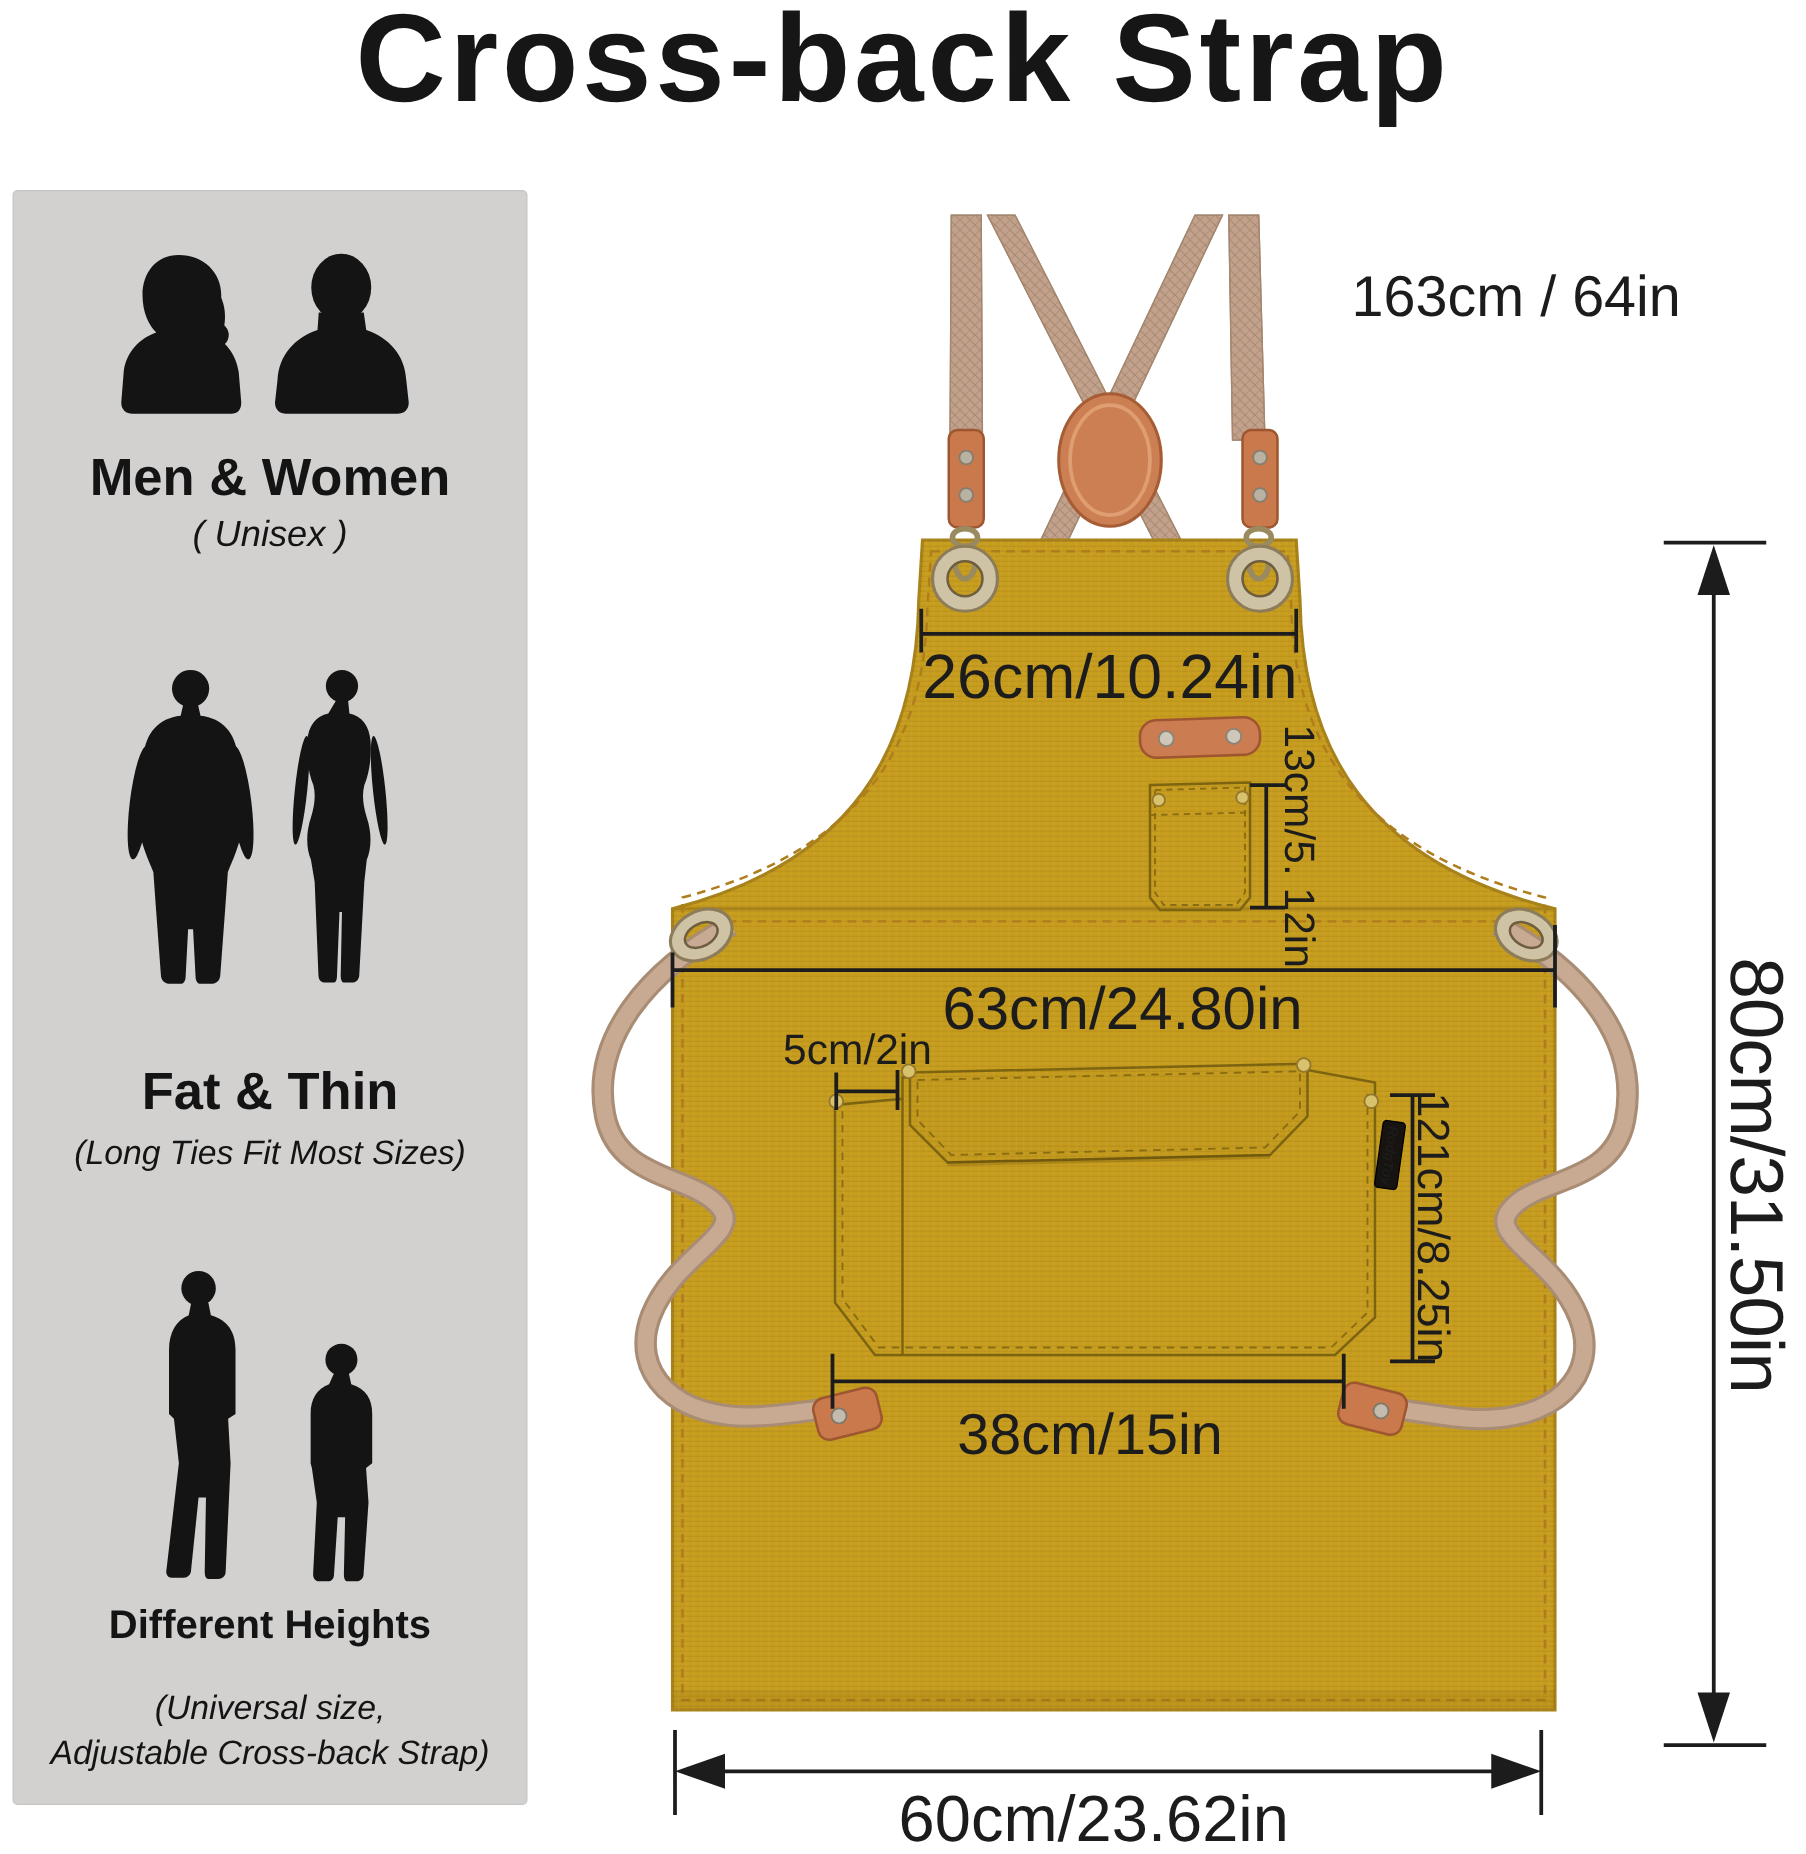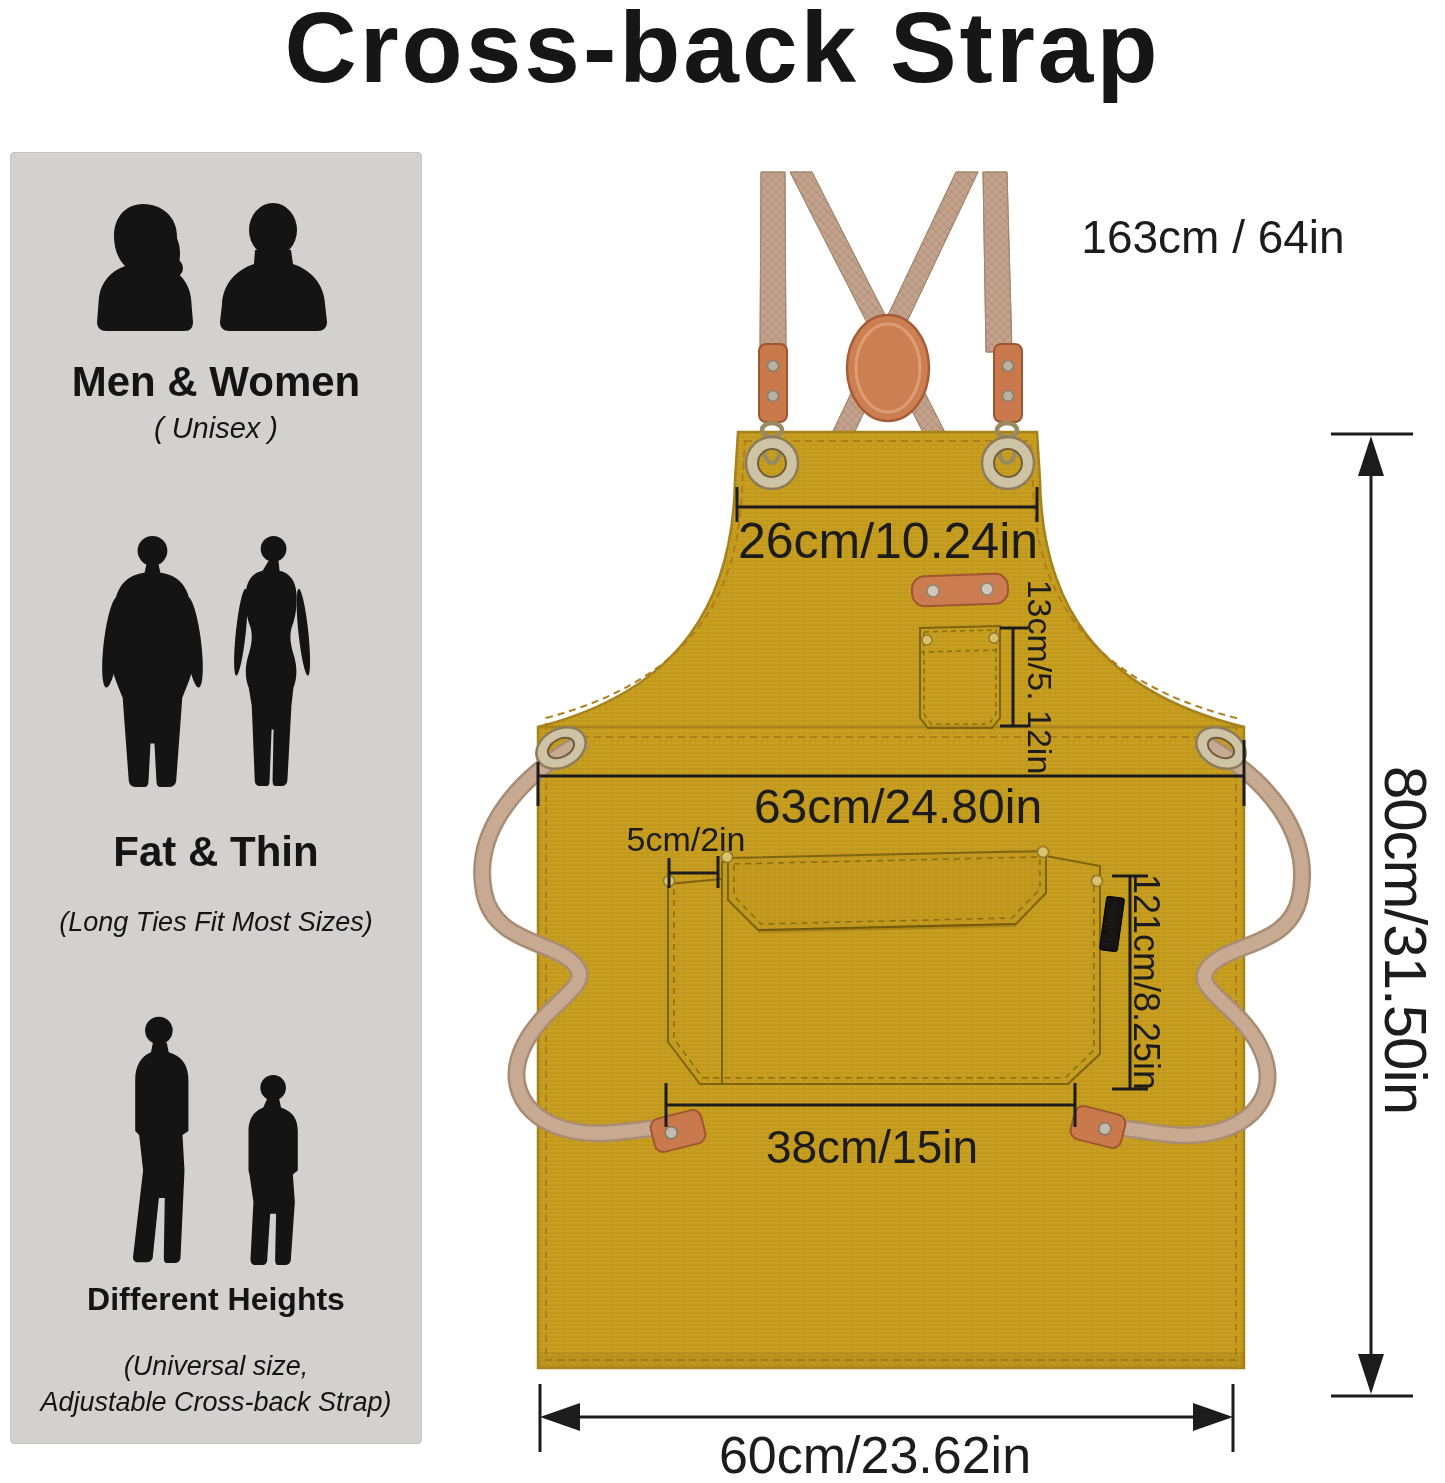--- a/index.html
+++ b/index.html
@@ -50,21 +50,21 @@
         <circle cx="66" cy="20" r="15"></circle>
         <path d="M60 33 L72 33 L74 42 C92 44 102 56 104 74 C110 94 112 112 108 130 C106 146 100 158 96 168 L94 196 L90 250 C90 256 86 258 82 258 L74 258 C72 258 70 256 70 252 L68 214 L64 214 L62 252 C62 256 60 258 58 258 L50 258 C46 258 42 256 42 250 L38 196 L36 168 C32 158 26 146 24 130 C20 112 22 94 28 74 C30 56 40 44 58 42 Z"></path>
         <ellipse cx="25" cy="112" rx="8" ry="46" transform="rotate(7 25 112)"></ellipse>
         <ellipse cx="107" cy="112" rx="8" ry="46" transform="rotate(-7 107 112)"></ellipse>
         <circle cx="188" cy="18" r="13"></circle>
         <path d="M183 30 L193 30 L194 40 C204 42 210 50 211 62 C212 76 210 88 206 98 C204 106 205 114 208 124 C212 136 212 148 208 158 L206 176 L202 250 C202 255 199 257 196 257 L190 257 C188 257 187 255 187 251 L188 200 L186 200 L184 251 C184 255 183 257 181 257 L175 257 C171 257 169 255 169 250 L166 176 L163 158 C159 148 159 136 163 124 C166 114 167 106 165 98 C161 88 159 76 160 62 C161 50 167 42 177 40 Z"></path>
         <ellipse cx="155" cy="102" rx="5" ry="44" transform="rotate(6 155 102)"></ellipse>
         <ellipse cx="218" cy="102" rx="5" ry="44" transform="rotate(-6 218 102)"></ellipse>
       </svg>
     </div>
-    <div class="abs sec-heading" style="top:675px;">Fat &amp; Thin</div>
+    <div class="abs sec-heading" style="top:696px;">Fat &amp; Thin</div>
     <div class="abs sec-sub tiny" style="top:742px;">(Long Ties Fit Most Sizes)</div>
 
     <div class="abs" style="top:852px;">
       <svg class="sil" width="260" height="266" viewBox="0 0 260 270" fill="#141414">
         <circle cx="72" cy="26" r="14"></circle>
         <path d="M66 38 L80 38 L82 48 C96 52 102 62 102 76 L102 128 L96 132 L98 168 L94 256 C94 260 91 262 88 262 L80 262 C78 262 77 260 77 256 L78 196 L72 196 L66 254 C66 259 63 261 60 261 L50 261 C47 261 45 258 46 254 L56 168 L52 132 L48 128 L48 76 C48 62 54 52 64 48 Z"></path>
         <circle cx="188" cy="84" r="13"></circle>
         <path d="M182 95 L194 95 L196 104 C208 108 213 116 213 128 L213 168 L208 172 L210 200 L206 258 C206 262 203 264 200 264 L193 264 C191 264 190 262 190 258 L191 212 L185 212 L182 258 C182 262 180 264 177 264 L170 264 C167 264 165 262 165 258 L168 200 L164 172 L163 168 L163 128 C163 116 168 108 178 104 Z"></path>
       </svg>
     </div>

